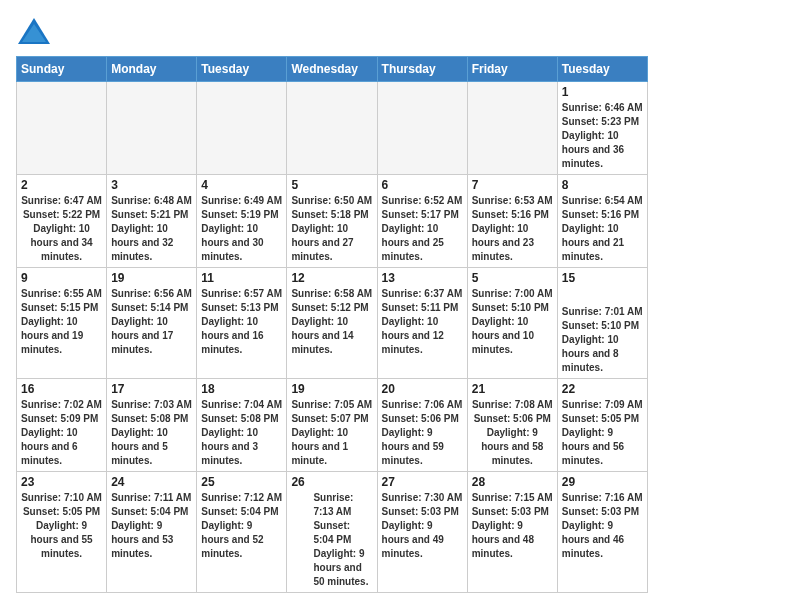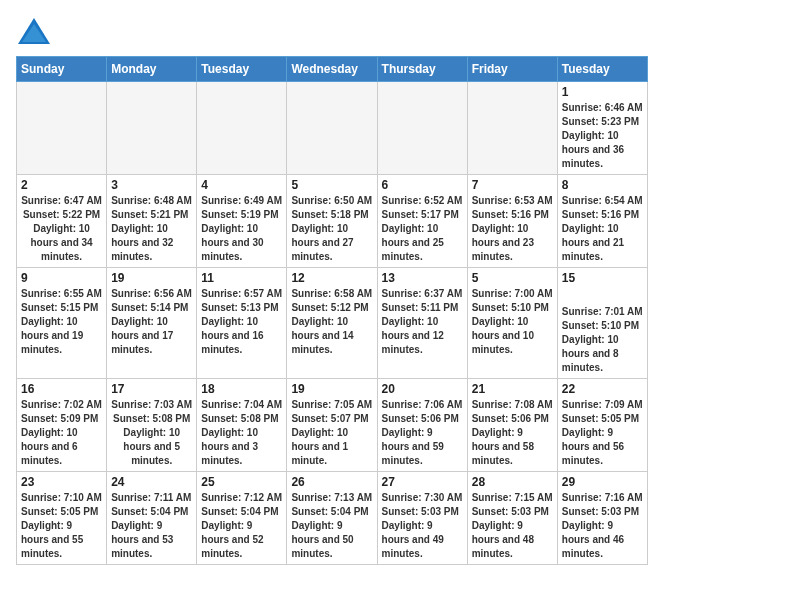--- a/index.html
+++ b/index.html
@@ -232,21 +232,21 @@
         </tr>
         <tr>
           <td>
             <span class="day-number">16</span>
             <div class="day-info" style="white-space: pre-line;">Sunrise: 7:02 AM
 Sunset: 5:09 PM
 Daylight: 10 hours and 6 minutes.</div>
           </td>
           <td>
             <span class="day-number">17</span>
-            <div class="day-info" style="white-space: pre-line; text-align: center;">Sunrise: 7:03 AM
+            <div class="day-info" style="white-space: pre-line;">Sunrise: 7:03 AM
 Sunset: 5:08 PM
 Daylight: 10 hours and 5 minutes.</div>
           </td>
           <td>
             <span class="day-number">18</span>
             <div class="day-info" style="white-space: pre-line;">Sunrise: 7:04 AM
 Sunset: 5:08 PM
 Daylight: 10 hours and 3 minutes.</div>
           </td>
           <td>
@@ -256,53 +256,53 @@
 Daylight: 10 hours and 1 minute.</div>
           </td>
           <td>
             <span class="day-number">20</span>
             <div class="day-info" style="white-space: pre-line;">Sunrise: 7:06 AM
 Sunset: 5:06 PM
 Daylight: 9 hours and 59 minutes.</div>
           </td>
           <td>
             <span class="day-number">21</span>
-            <div class="day-info" style="white-space: pre-line;">Sunrise: 7:08 AM
+            <div class="day-info" style="white-space: pre-line; text-align: center;">Sunrise: 7:08 AM
 Sunset: 5:06 PM
 Daylight: 9 hours and 58 minutes.</div>
           </td>
           <td>
             <span class="day-number">22</span>
             <div class="day-info" style="white-space: pre-line;">Sunrise: 7:09 AM
 Sunset: 5:05 PM
 Daylight: 9 hours and 56 minutes.</div>
           </td>
         </tr>
         <tr>
           <td>
             <span class="day-number">23</span>
-            <div class="day-info" style="white-space: pre-line;">Sunrise: 7:10 AM
+            <div class="day-info" style="white-space: pre-line; text-align: center;">Sunrise: 7:10 AM
 Sunset: 5:05 PM
 Daylight: 9 hours and 55 minutes.</div>
           </td>
           <td>
             <span class="day-number">24</span>
             <div class="day-info" style="white-space: pre-line;">Sunrise: 7:11 AM
 Sunset: 5:04 PM
 Daylight: 9 hours and 53 minutes.</div>
           </td>
           <td>
             <span class="day-number">25</span>
             <div class="day-info" style="white-space: pre-line;">Sunrise: 7:12 AM
 Sunset: 5:04 PM
 Daylight: 9 hours and 52 minutes.</div>
           </td>
           <td>
             <span class="day-number">26</span>
-            <div class="day-info" style="white-space: pre-line;">Sunrise: 7:13 AM
+            <div class="day-info" style="white-space: pre-line; margin-left: 22px;">Sunrise: 7:13 AM
 Sunset: 5:04 PM
 Daylight: 9 hours and 50 minutes.</div>
           </td>
           <td>
             <span class="day-number">27</span>
             <div class="day-info" style="white-space: pre-line;">Sunrise: 7:30 AM
 Sunset: 5:03 PM
 Daylight: 9 hours and 49 minutes.</div>
           </td>
           <td>

